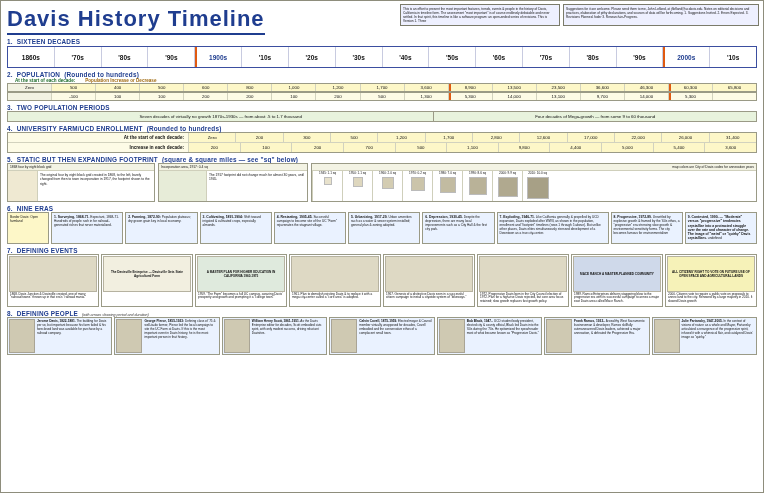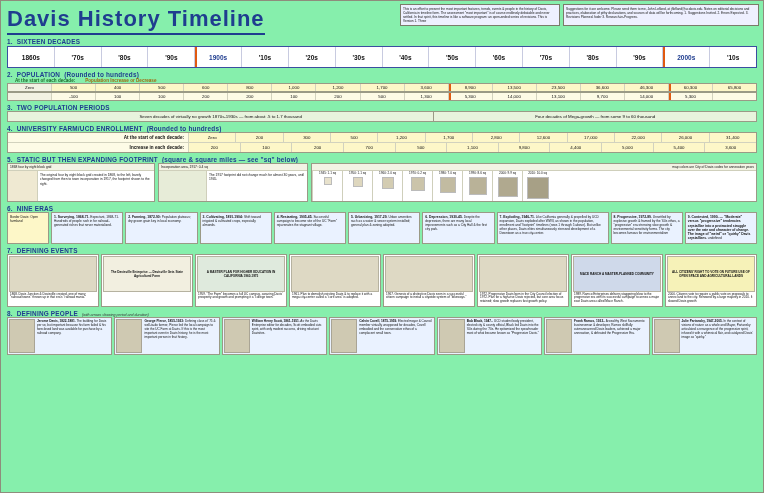--- a/index.html
+++ b/index.html
@@ -8,21 +8,21 @@
     width: 764px; height: 493px;
     background: #b9b8a8;
     font-family: "Liberation Sans", sans-serif;
     font-size: 4.2px;
     color: #111;
     overflow: hidden;
   }
   #page {
     position: relative;
     width: 764px; height: 493px;
-    background: #86efac;
+    background: #ffffff;
     border: 1px solid #8e8d7c;
   }
   .row { position: relative; }
   .sectitle {
     color: #1f3d8f;
     font-weight: bold;
     font-size: 6.4px;
     letter-spacing: .2px;
     font-family: "Liberation Sans", sans-serif;
   }

